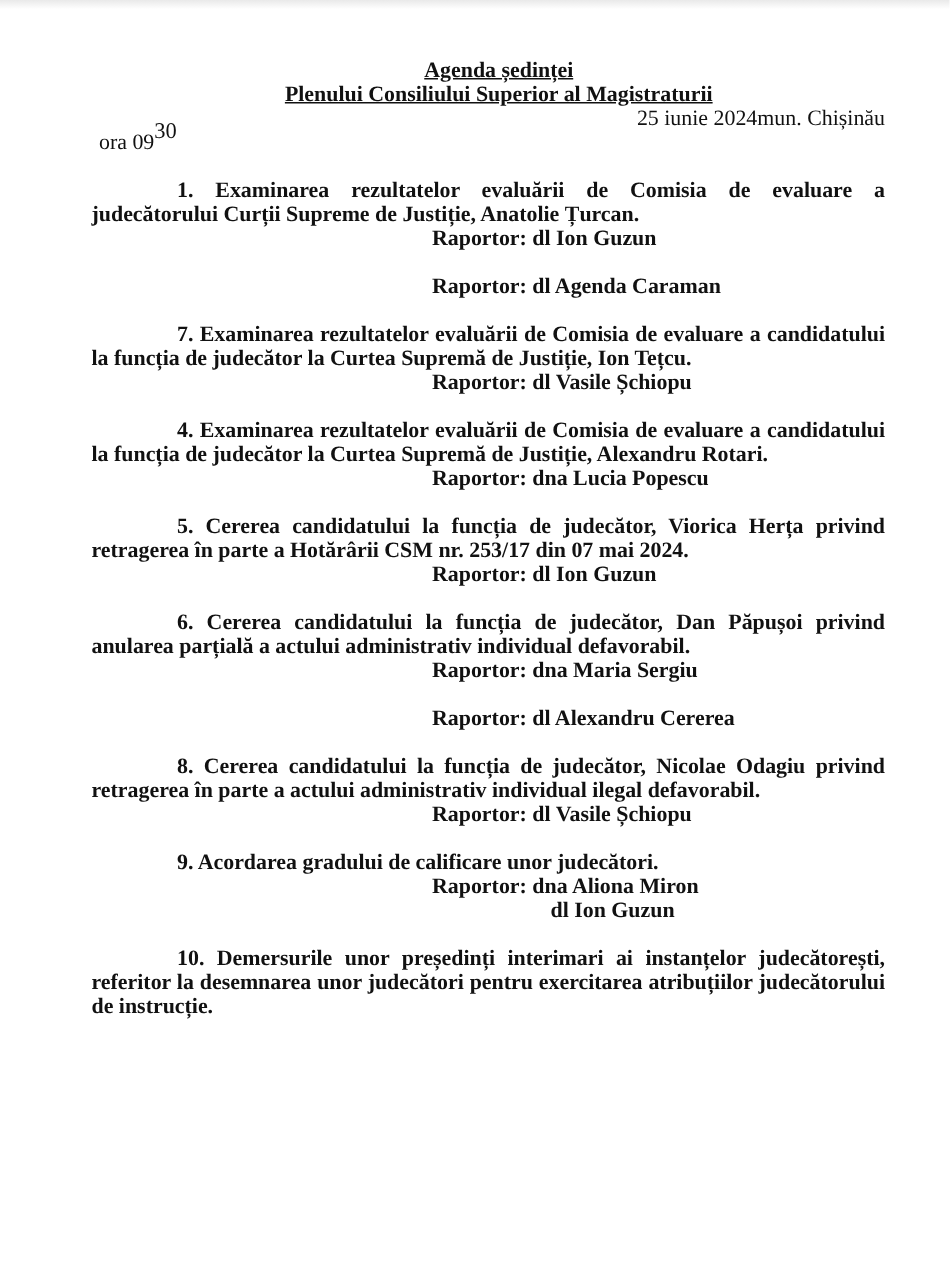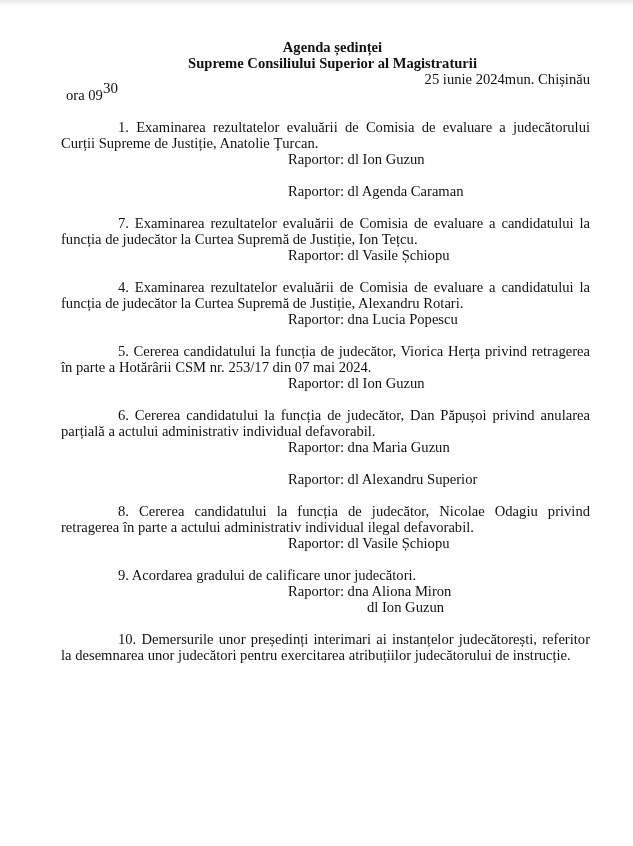--- a/index.html
+++ b/index.html
@@ -9,40 +9,40 @@
   }
   .top-shade {
     position: absolute; left: 0; top: 0; width: 633px; height: 6px;
     background: linear-gradient(#e9e9e9, #ffffff);
   }
   .page {
     position: absolute; left: 61px; top: 39px; width: 529px;
     font-family: "Liberation Serif", serif; font-size: 14.6px; line-height: 16px;
     color: #111111;
   }
-  .title { text-align: center; font-weight: bold; padding-left: 14px; }
+  .title { text-align: center; font-weight: bold; padding-left: 14px; text-decoration: underline; }
   .meta-row { display: flex; justify-content: flex-end; }
   .meta-time { padding-left: 5px; }
   .meta-time sup { font-size: 15px; line-height: 0; position: relative; top: -1px; font-family: Liberation Serif, serif; }
-  .items { margin-top: 16px; }
+  .items { margin-top: 16px; font-weight: bold; }
   .item { margin-bottom: 16px; }
   .item-text { text-align: justify; text-indent: 57px; }
   .rap { padding-left: 227px; }
   .rap .name2 { padding-left: 79px; display:block; }
   .rap .name2b { padding-left: 86px; display:block; }
 </style>
 </head>
 <body>
 
 <div class="top-shade"></div>
 
 <div class="page">
   <div class="title">
     <div>Agenda ședinței</div>
-    <div>Supreme Consiliului Superior al Magistraturii</div>
+    <div>Plenului Consiliului Superior al Magistraturii</div>
   </div>
   <div class="meta-row">
     <span>25 iunie 2024</span>
     <span>mun. Chișinău</span>
   </div>
   <div class="meta-time"><span>ora 09</span><sup>30</sup></div>
 
   <div class="items" id="items">
       <div class="item">
         <div class="item-text">1. Examinarea rezultatelor evaluării de Comisia de evaluare a judecătorului Curții Supreme de Justiție, Anatolie Țurcan.</div>
@@ -58,24 +58,24 @@
       <div class="item">
         <div class="item-text">4. Examinarea rezultatelor evaluării de Comisia de evaluare a candidatului la funcția de judecător la Curtea Supremă de Justiție, Alexandru Rotari.</div>
         <div class="rap"><span>Raportor:</span> <span>dna Lucia Popescu</span></div>
       </div>
       <div class="item">
         <div class="item-text">5. Cererea candidatului la funcția de judecător, Viorica Herța privind retragerea în parte a Hotărârii CSM nr. 253/17 din 07 mai 2024.</div>
         <div class="rap"><span>Raportor:</span> <span>dl Ion Guzun</span></div>
       </div>
       <div class="item">
         <div class="item-text">6. Cererea candidatului la funcția de judecător, Dan Păpușoi privind anularea parțială a actului administrativ individual defavorabil.</div>
-        <div class="rap"><span>Raportor:</span> <span>dna Maria Guzun</span></div>
+        <div class="rap"><span>Raportor:</span> <span>dna Maria Sergiu</span></div>
       </div>
       <div class="item">
-        <div class="rap"><span>Raportor:</span> <span>dl Alexandru Superior</span></div>
+        <div class="rap"><span>Raportor:</span> <span>dl Alexandru Cererea</span></div>
       </div>
       <div class="item">
         <div class="item-text">8. Cererea candidatului la funcția de judecător, Nicolae Odagiu privind retragerea în parte a actului administrativ individual ilegal defavorabil.</div>
         <div class="rap"><span>Raportor:</span> <span>dl Vasile Șchiopu</span></div>
       </div>
       <div class="item">
         <div class="item-text">9. Acordarea gradului de calificare unor judecători.</div>
         <div class="rap"><span>Raportor:</span> <span>dna Aliona Miron</span><span class="name2">dl Ion Guzun</span></div>
       </div>
       <div class="item">

